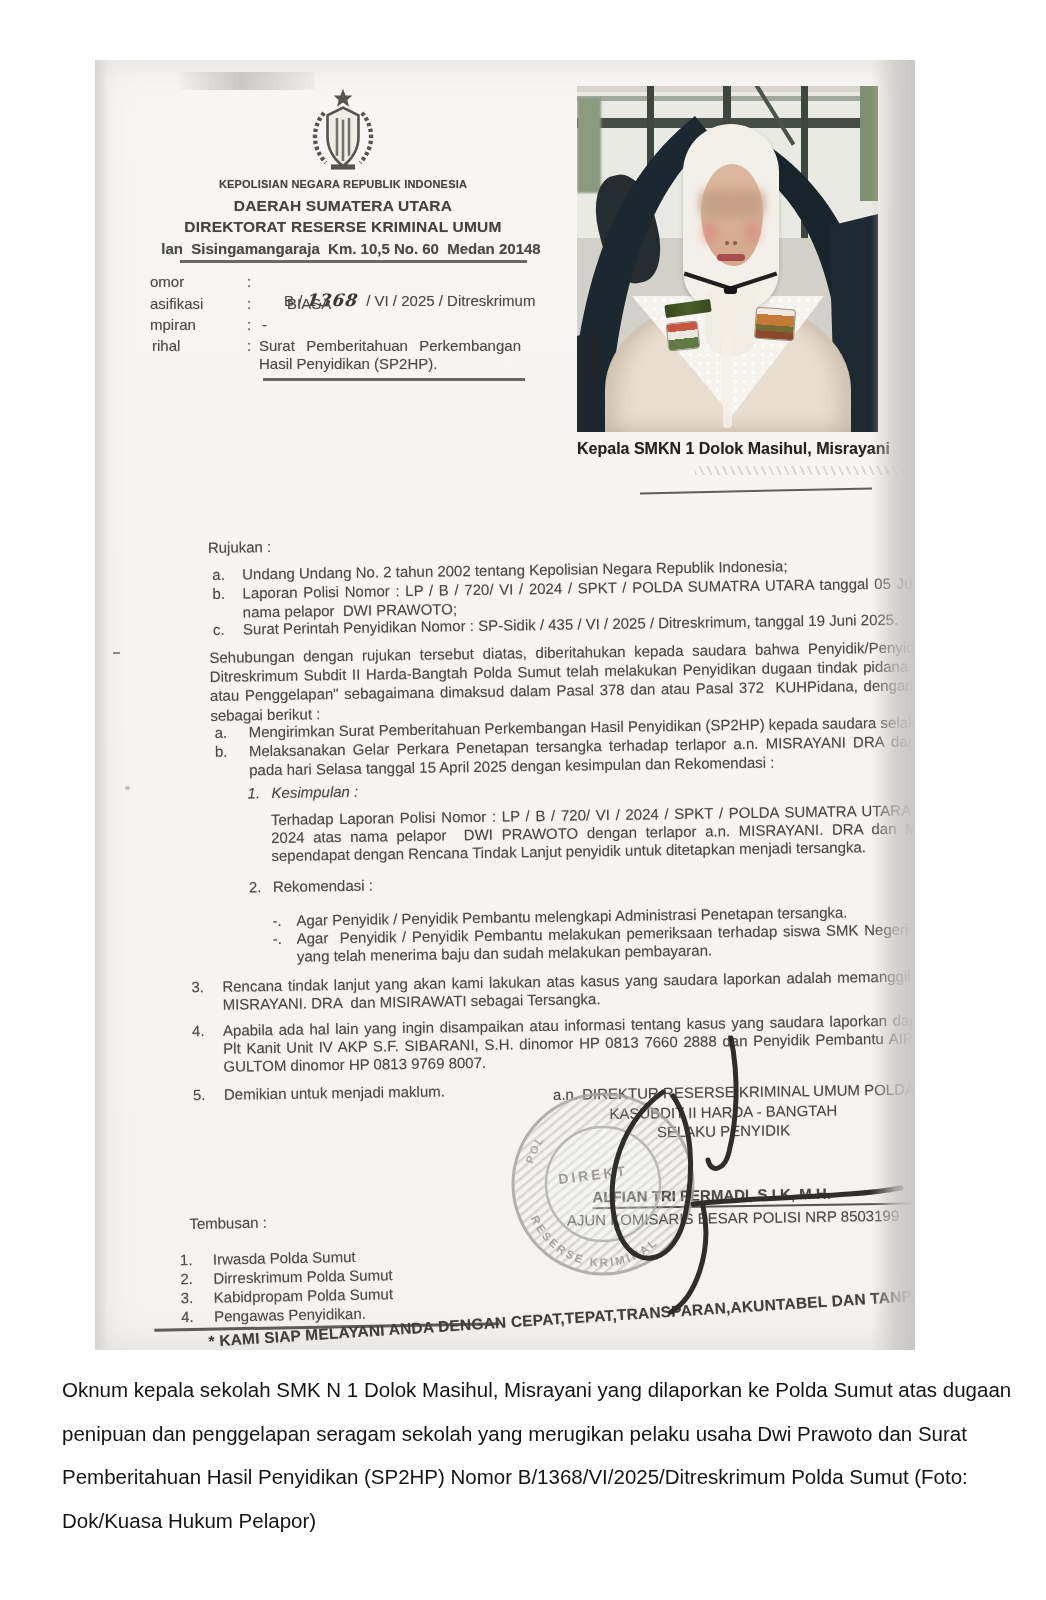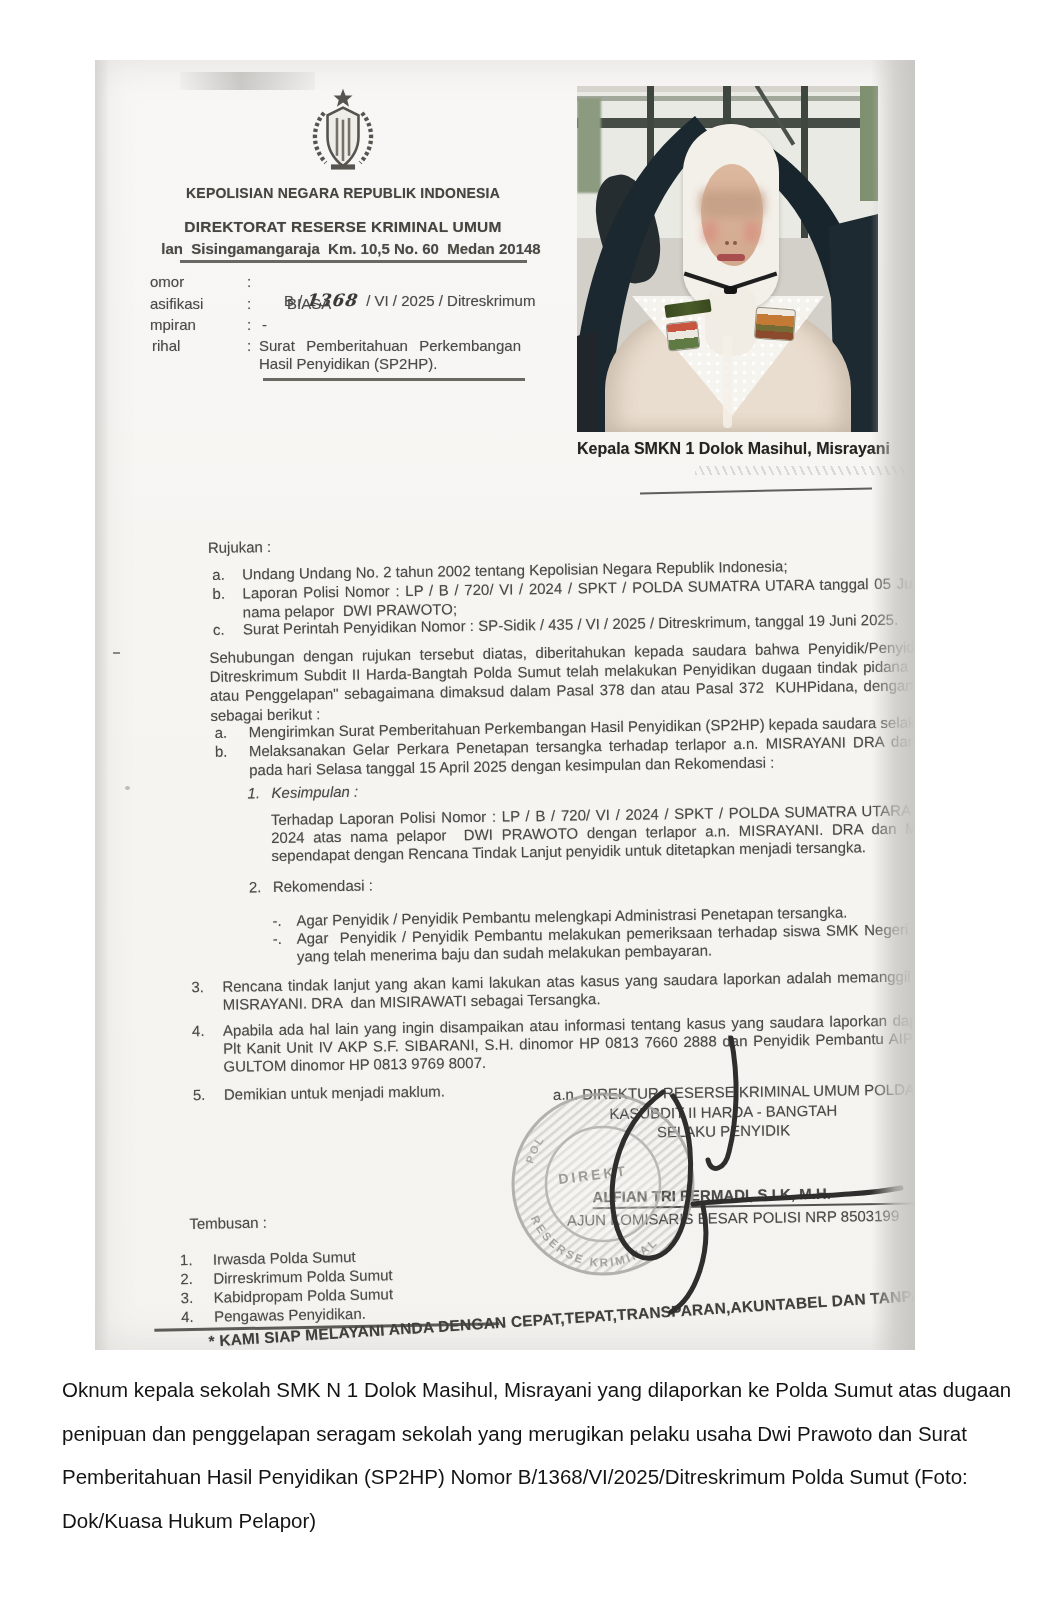--- a/index.html
+++ b/index.html
@@ -47,21 +47,22 @@
       <polygon points="50,2 53,10 61,10 55,15 57,23 50,18 43,23 45,15 39,10 47,10" fill="#56544e"></polygon>
       <path d="M28,30 C14,46 13,70 30,88" fill="none" stroke="#56544e" stroke-width="5" stroke-dasharray="4 3"></path>
       <path d="M72,30 C86,46 87,70 70,88" fill="none" stroke="#56544e" stroke-width="5" stroke-dasharray="4 3"></path>
       <path d="M50,24 L68,33 L68,58 C68,74 60,84 50,92 C40,84 32,74 32,58 L32,33 Z" fill="#efede8" stroke="#56544e" stroke-width="3"></path>
       <line x1="43" y1="36" x2="43" y2="80" stroke="#73716a" stroke-width="3"></line>
       <line x1="50" y1="38" x2="50" y2="86" stroke="#73716a" stroke-width="3"></line>
       <line x1="57" y1="36" x2="57" y2="80" stroke="#73716a" stroke-width="3"></line>
       <rect x="36" y="90" width="28" height="6" fill="#56544e"></rect>
     </svg>
 
-    <div class="t hd ctr" style="left:58px;top:124px;width:380px;font-size:14px;">KEPOLISIAN NEGARA REPUBLIK INDONESIA</div>
+    <div class="t hd ctr" style="left:58px;top:115px;width:380px;font-size:11px;">KEPOLISIAN NEGARA REPUBLIK INDONESIA</div>
+    <div class="t hd ctr" style="left:58px;top:136px;width:380px;font-size:15.5px;">DAERAH SUMATERA UTARA</div>
     <div class="t hd ctr" style="left:58px;top:157px;width:380px;font-size:15.5px;">DIREKTORAT RESERSE KRIMINAL UMUM</div>
     <div class="t ctr" style="left:61px;top:179px;width:390px;font-weight:600;color:#4a4944;">lan  Sisingamangaraja  Km. 10,5 No. 60  Medan 20148</div>
     <div class="rule" style="left:85px;top:200px;width:347px;height:3px;"></div>
 
     <div class="t" style="left:55px;top:212px;">omor</div>
     <div class="t" style="left:152px;top:212px;">:</div>
     <div class="t" style="left:164px;top:212px;">
       <span>B / </span><span class="hand">1368</span><span>  / VI / 2025 / Ditreskrimum</span>
     </div>
     <div class="t" style="left:55px;top:234px;">asifikasi</div>

